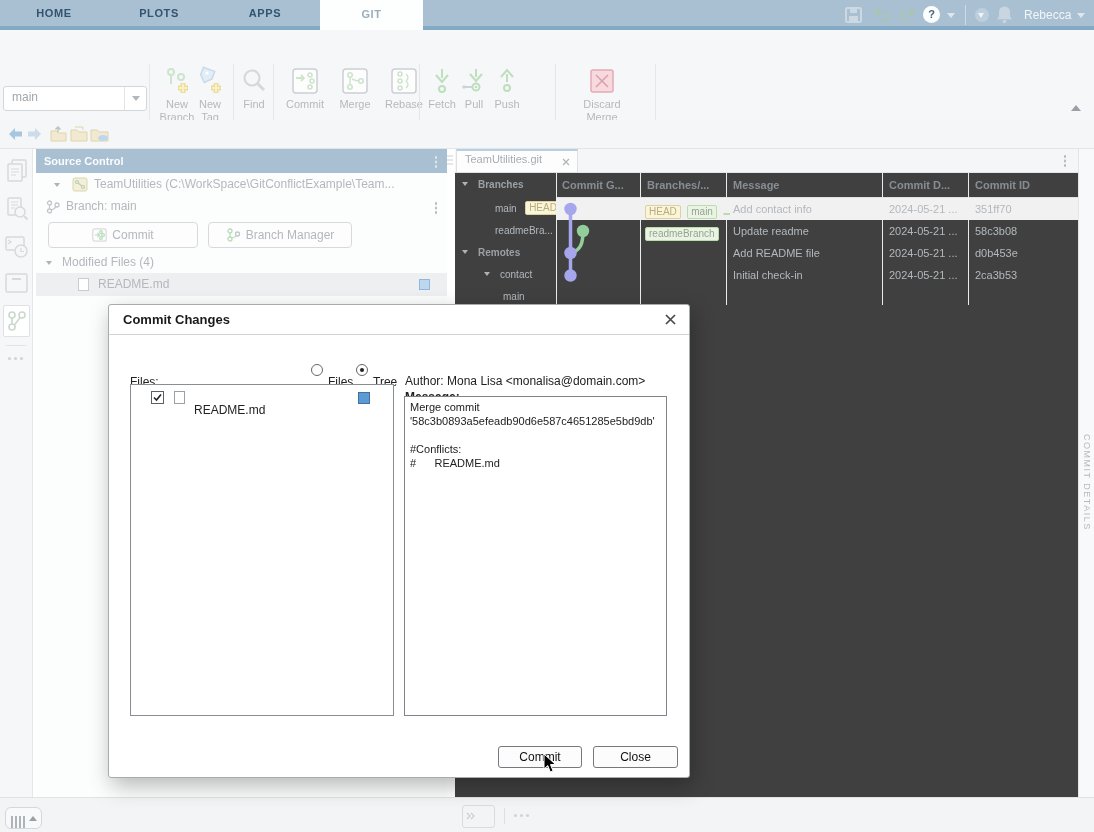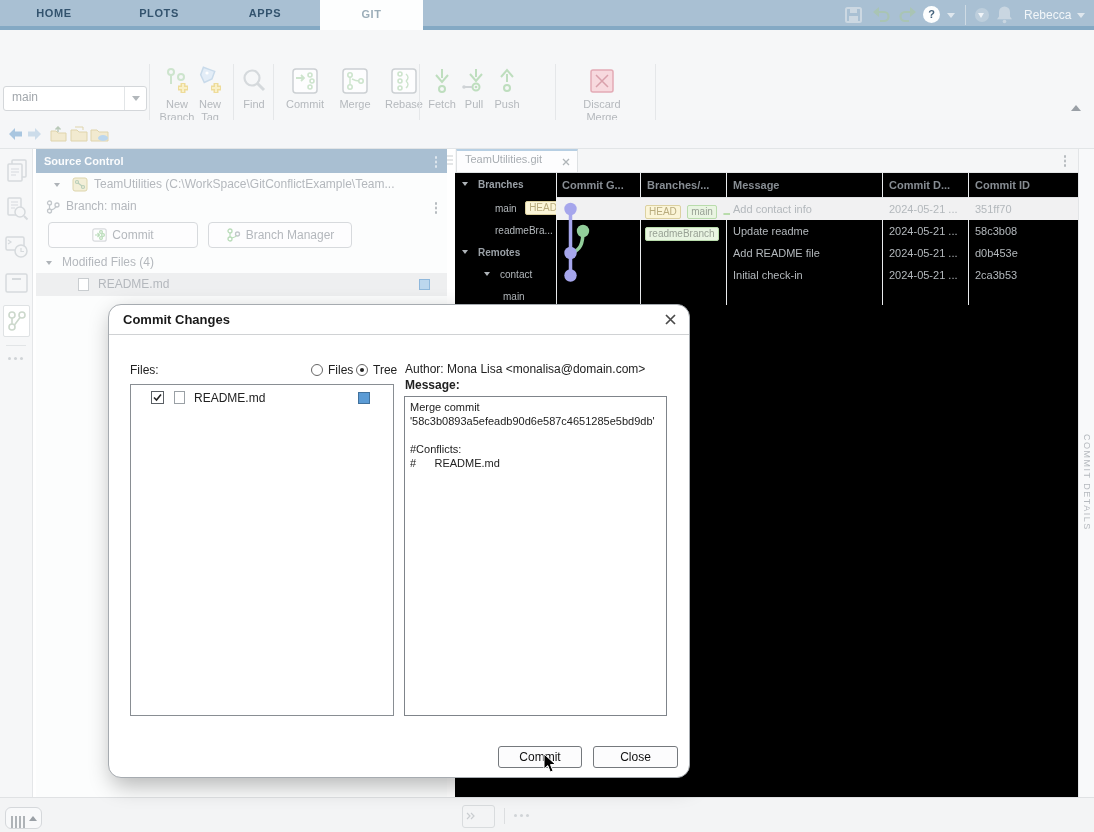--- a/index.html
+++ b/index.html
@@ -57,21 +57,21 @@
   .sc-panel{left:36px;top:0;width:411px;height:649px;background:#fcfdfd;}
   .sc-header{left:0;top:0;width:411px;height:24px;background:#a9bfd2;}
   .sc-title{left:8px;top:0;line-height:24px;font-size:11px;font-weight:bold;color:#fbfcfd;}
   .sc-row-text{font-size:12px;color:#b4b8bd;white-space:nowrap;}
   .sc-btn{height:26px;background:#fdfdfe;border:1px solid #d7dadd;border-radius:4px;
        font-size:12px;color:#b4b8bd;text-align:center;line-height:24px;cursor:default;box-sizing:border-box;}
   .file-row{left:0;top:124px;width:411px;height:23px;background:#eeeff0;}
   .blue-sq-dim{width:11px;height:11px;background:#bcd7ee;border:1px solid #8fb8dc;box-sizing:border-box;}
 
   
-  .hist-panel{left:455px;top:0;width:623px;height:649px;background:#000000;}
+  .hist-panel{left:455px;top:0;width:623px;height:649px;background:#404040;}
   .hist-tabrow{left:0;top:0;width:623px;height:24px;background:#f5f6f7;border-bottom:1px solid #e3e5e7;box-sizing:border-box;}
   .hist-tab{left:1px;top:0;width:122px;height:24px;background:#fdfdfe;border:1px solid #dee1e3;
        border-top:2px solid #b7cfe3;box-sizing:border-box;}
   .hist-tab .t{position:absolute;left:8px;top:2px;font-size:11px;color:#a8adb2;}
   .titem{font-size:10px;color:#b3b8bc;line-height:22px;white-space:nowrap;}
   .titem.bold{color:#9aa0a6;font-weight:bold;}
   .tchev{display:inline-block;width:0;height:0;border-left:3.5px solid transparent;
        border-right:3.5px solid transparent;border-top:4.5px solid #aeb3b8;}
   .hcell{font-size:11px;font-weight:bold;color:#878d93;line-height:25px;padding-left:6px;
        white-space:nowrap;overflow:hidden;box-sizing:border-box;}
@@ -90,24 +90,24 @@
        position:absolute;left:3px;top:285px;}
 
   
   .bottombar{left:0;top:797px;width:1094px;height:35px;background:#f3f4f5;border-top:1px solid #e0e2e4;box-sizing:border-box;}
   .bb-left-btn{left:5px;top:9px;width:37px;height:22px;border:1px solid #d5d8db;border-radius:6px;background:#f8f9fa;box-sizing:border-box;}
   .bb-bars span{display:inline-block;width:2px;height:12px;background:#aeb3b7;margin-right:2px;vertical-align:middle;}
   .bb-term-btn{left:462px;top:7px;width:33px;height:23px;border:1px solid #d9dcde;border-radius:3px;box-sizing:border-box;}
 
   
   .dialog{left:108px;top:304px;width:582px;height:474px;background:#fff;border:1px solid #a6abb0;
-       border-radius:13px;box-shadow:3px 8px 22px rgba(0,0,0,.28);z-index:50;box-sizing:border-box;}
+       border-radius:3px;box-shadow:3px 8px 22px rgba(0,0,0,.28);z-index:50;box-sizing:border-box;}
   .dlg-titlebar{left:0;top:0;width:580px;height:29px;border-bottom:1px solid #d0d2d4;}
   .dlg-title{left:14px;top:0;line-height:29px;font-size:13px;font-weight:bold;color:#1a1a1a;}
-  .dlg-label{font-size:12px;color:#222;}
+  .dlg-label{font-size:12px;color:#222;margin-top:12px;}
   .radio{width:12px;height:12px;border:1px solid #5f6putzen467;border-radius:50%;box-sizing:border-box;}
   .radio{border:1px solid #666;}
   .radio.sel::after{content:"";position:absolute;left:3px;top:3px;width:4px;height:4px;
        border-radius:50%;background:#222;}
   .filesbox{left:21px;top:79px;width:264px;height:332px;border:1px solid #898e93;background:#fff;box-sizing:border-box;}
   .checkbox{width:13px;height:13px;border:1px solid #5a5f64;background:#fff;box-sizing:border-box;}
   .fileicon{width:11px;height:13px;border:1px solid #9aa0a5;background:#fff;box-sizing:border-box;}
   .blue-sq{width:12px;height:12px;background:#5b9bd5;border:1px solid #41719c;box-sizing:border-box;}
   .dlg-textarea{left:295px;top:91px;width:263px;height:320px;border:1px solid #7f848a;
        font-family:"Liberation Sans",sans-serif;font-size:11px;line-height:14px;color:#222;

